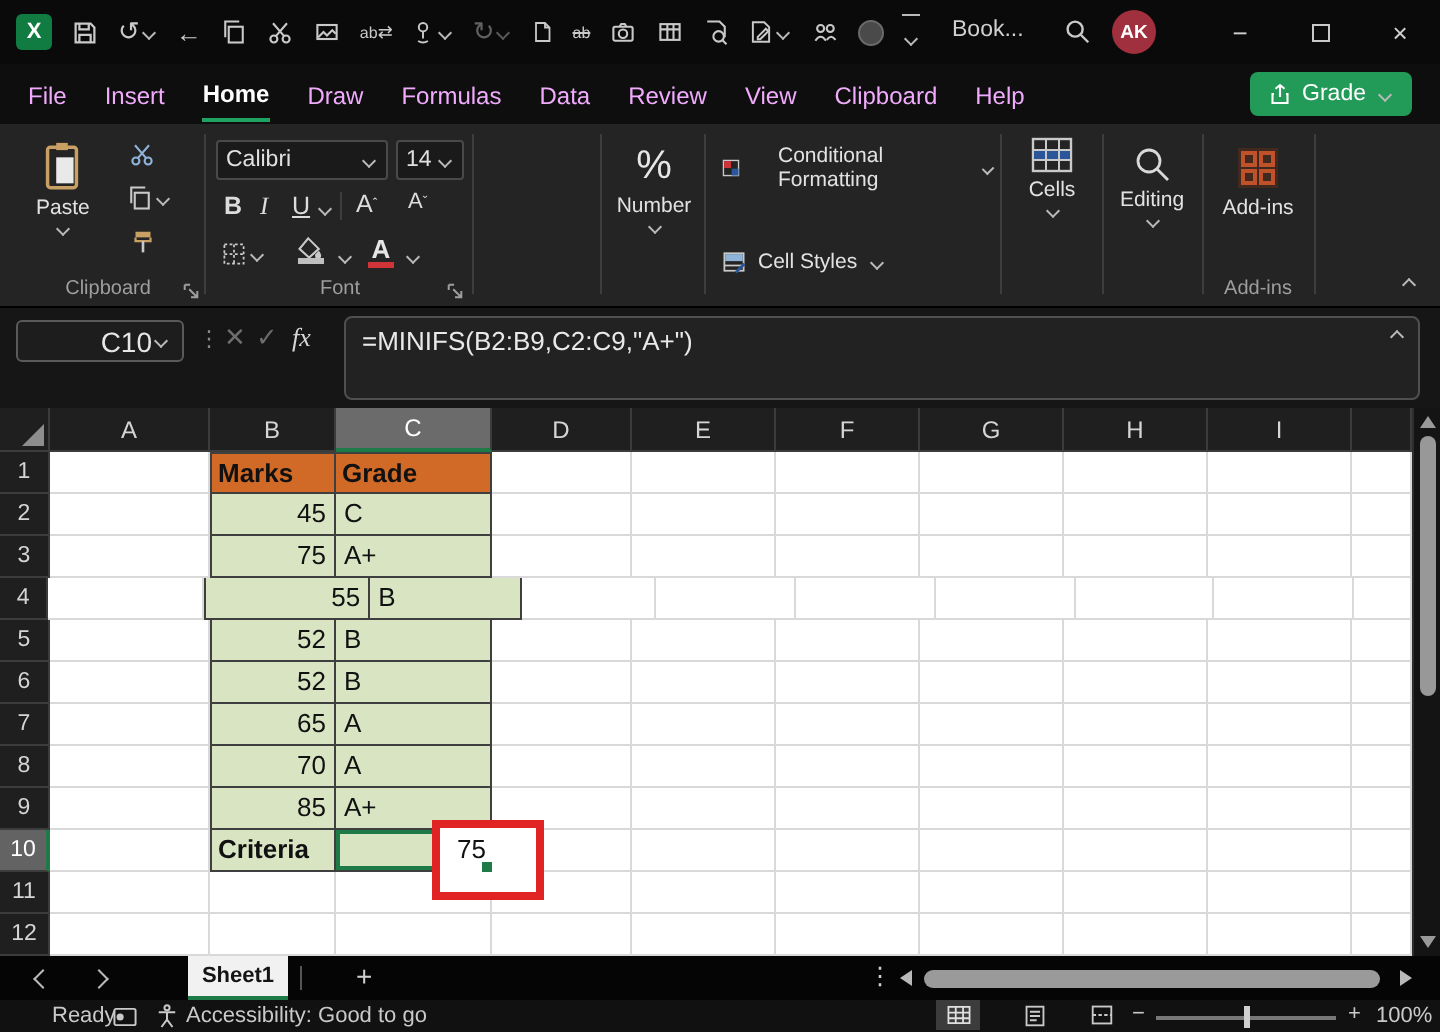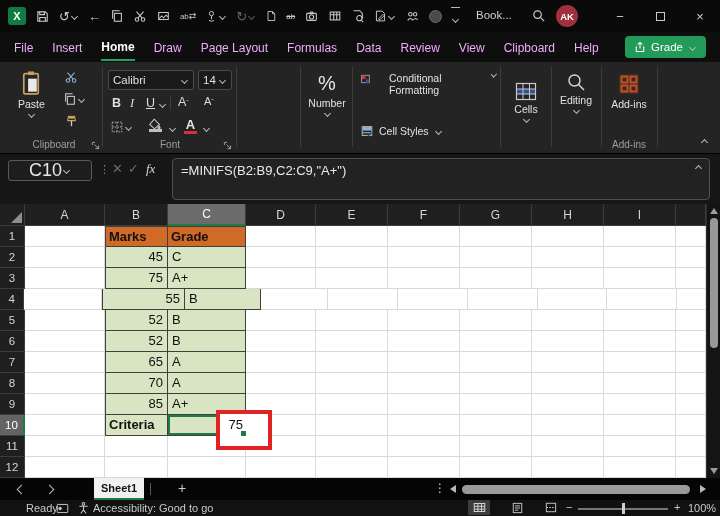--- a/index.html
+++ b/index.html
@@ -38,21 +38,21 @@
   .grp-label { position:absolute; bottom:4px; width:100%; text-align:center; font-size:10px; color:#9e9e9e; }
   .launcher { position:absolute; bottom:4px; right:2px; }
   .rbtn-big { display:flex; flex-direction:column; align-items:center; color:#e2e2e2; font-size:10.5px; gap:2px; }
   .rtext { font-size:10.5px; color:#e2e2e2; }
   .sel-box { background:#1a1a1a; border:1px solid #4a4a4a; border-radius:2px; color:#e0e0e0; font-size:11.5px; display:flex; align-items:center; justify-content:space-between; padding:0 4px; height:20px; }
   .fbtn { color:#dcdcdc; font-size:12.5px; display:flex; align-items:center; }
   .colorbar { display:block; width:13px; height:3px; margin-top:-1px; }
 
   
   #fbar { position:absolute; left:0; top:154px; width:720px; height:50px; background:#161616; }
-  #namebox { position:absolute; left:8px; top:6px; width:84px; height:21px; background:#1d1d1d; border:1px solid #5a5a5a; border-radius:3px; color:#e6e6e6; font-size:18px; display:flex; align-items:center; justify-content:center; padding:0 6px; }
+  #namebox { position:absolute; left:8px; top:6px; width:84px; height:21px; background:#1d1d1d; border:1px solid #5a5a5a; border-radius:3px; color:#e6e6e6; font-size:14px; display:flex; align-items:center; justify-content:flex-end; padding:0 6px; }
   #fbar .dots { position:absolute; left:99px; top:9px; color:#8a8a8a; font-size:11px; }
   .fx-btn { position:absolute; top:7px; font-size:13px; color:#9a9a9a; }
   #fx-cancel { left:112px; color:#6d6d6d; }
   #fx-enter { left:128px; color:#6d6d6d; }
   #fx-fx { left:146px; color:#d6d6d6; font-style:italic; font-family:"Liberation Serif","DejaVu Serif",serif; }
   #formula-input { position:absolute; left:172px; top:4px; width:538px; height:42px; background:#222; border:1px solid #4f4f4f; border-radius:4px; color:#e9e9e9; font-size:13px; padding:4px 8px; }
   #fbar-expand { position:absolute; left:694px; top:12px; }
 
   
   #grid-wrap { position:absolute; left:0; top:204px; width:706px; height:274px; background:#fff; }
@@ -214,21 +214,20 @@
     <span class="wbtn">×</span>
   </div>
 </div>
 
 <div id="tabsrow">
   <div id="tabs">
       <span class="tab">File</span>
       <span class="tab">Insert</span>
       <span class="tab active">Home</span>
       <span class="tab">Draw</span>
-      <span class="tab">Page Layout</span>
       <span class="tab">Formulas</span>
       <span class="tab">Data</span>
       <span class="tab">Review</span>
       <span class="tab">View</span>
       <span class="tab">Clipboard</span>
       <span class="tab">Help</span>
     </div>
   <div id="share-btn">
     <svg width="12" height="12" viewBox="0 0 16 16" stroke="#fff" fill="none" stroke-width="1.4">
         <path d="M8 10V2M5 4.5 8 2l3 2.5"></path>
@@ -329,21 +328,21 @@
   <div class="rdiv" style="left:300px"></div>
 
   <div class="abs rbtn-big" style="left:303px;top:10px;width:48px">
     <span style="font-size:20px;color:#e6e6e6">%</span>
     <span>Number</span>
     <i class="chv"></i>
   </div>
   <div class="rdiv" style="left:352px"></div>
 
   <div class="abs" style="left:356px;top:0;width:142px;height:92px">
-    <div class="abs rtext" style="left:4px;top:10px;display:flex;gap:18px">
+    <div class="abs rtext" style="left:4px;top:10px;display:flex;align-items:center;gap:18px">
       <svg width="14" height="14" viewBox="0 0 16 16">
           <rect x="2.5" y="2.5" width="11" height="11" fill="none" stroke="#c9c9c9" stroke-width="1"></rect>
           <rect x="3" y="3" width="5" height="5" fill="#D13438"></rect>
           <rect x="8.5" y="8.5" width="5" height="5" fill="#2B579A"></rect>
         </svg>
       <span>Conditional Formatting</span>
         <i class="chv"></i>
     </div>
     <div class="abs rtext" style="left:4px;top:62px;display:flex;align-items:center;gap:5px">
       <svg width="14" height="14" viewBox="0 0 16 16">
@@ -351,21 +350,21 @@
           <rect x="3" y="3.5" width="10" height="4" fill="#8FB3D9"></rect>
           <path d="M2.5 10h11" stroke="#c9c9c9" stroke-width="1"></path>
           <path d="M9 14l5-5" stroke="#2B579A" stroke-width="1.6"></path>
         </svg>
       <span>Cell Styles</span>
         <i class="chv"></i>
     </div>
   </div>
   <div class="rdiv" style="left:500px"></div>
 
-  <div class="abs rbtn-big" style="left:503px;top:20px;width:46px">
+  <div class="abs rbtn-big" style="left:503px;top:6px;width:46px">
     <svg width="22" height="19" viewBox="0 0 22 19">
         <rect x="1.5" y="1.5" width="19" height="16" fill="none" stroke="#c9c9c9" stroke-width="1.2"></rect>
         <rect x="2" y="7" width="18" height="5" fill="#2B579A"></rect>
         <path d="M1.5 7h19M1.5 12h19M8 1.5v16M14.5 1.5v16" stroke="#c9c9c9" stroke-width="1"></path>
       </svg>
     <span>Cells</span>
     <i class="chv"></i>
   </div>
   <div class="rdiv" style="left:551px"></div>
 

